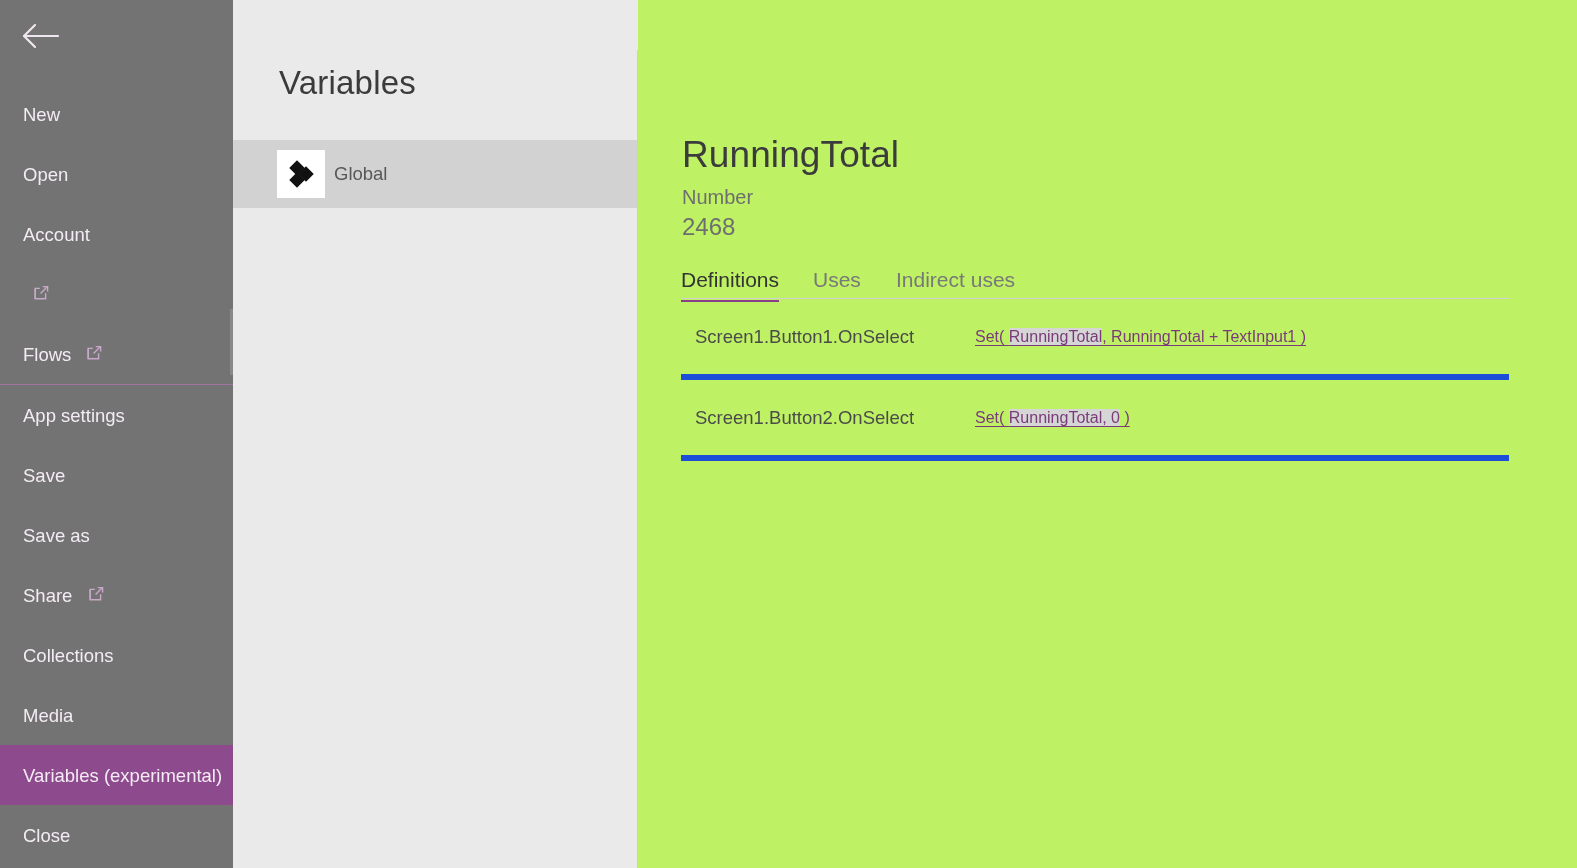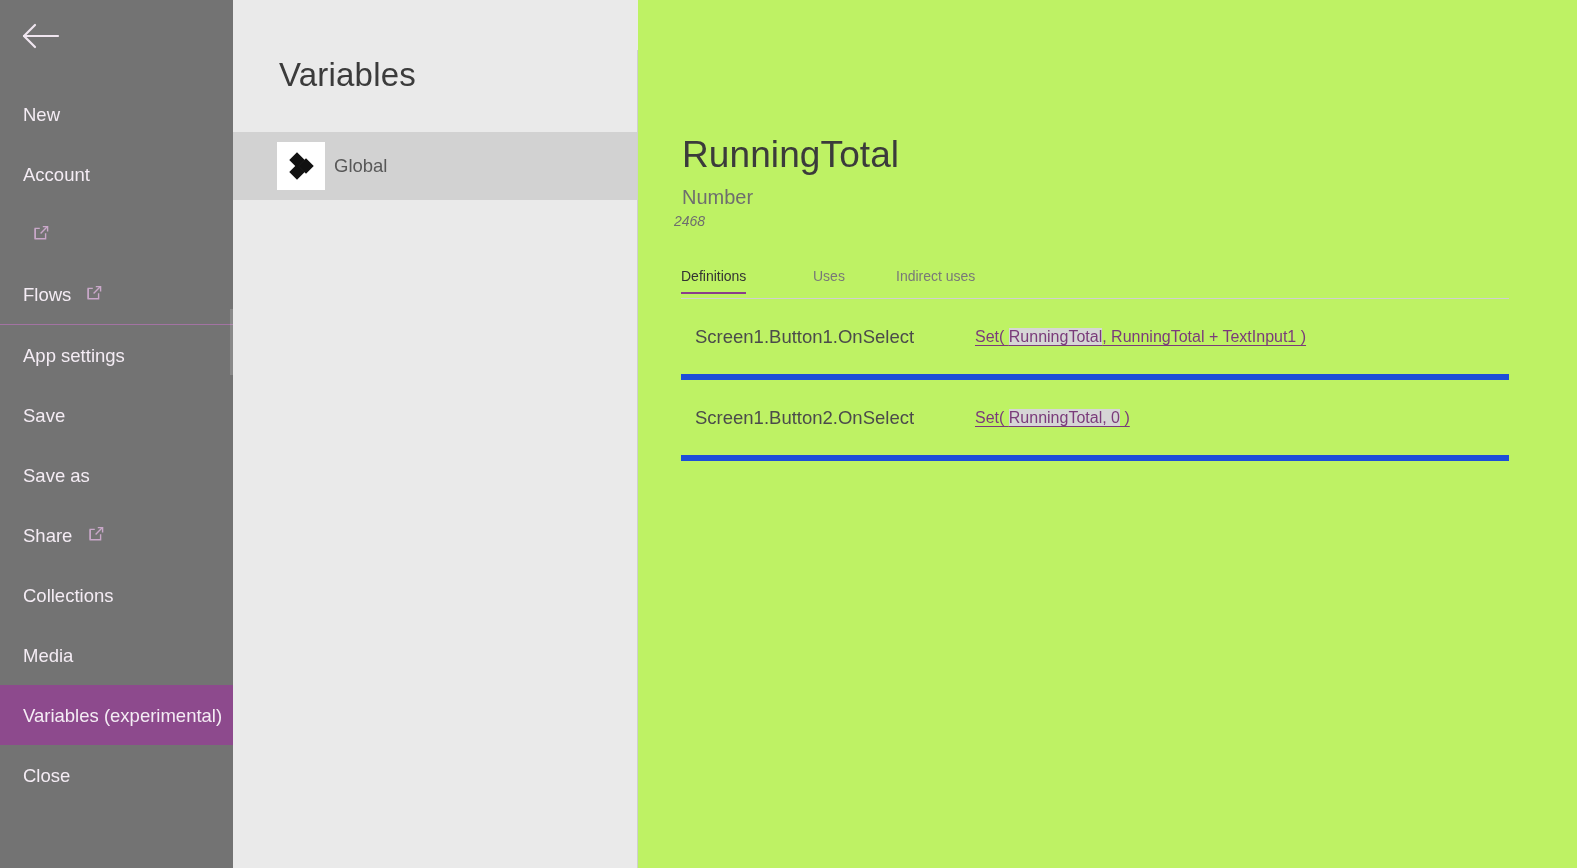--- a/index.html
+++ b/index.html
@@ -92,21 +92,21 @@
     width: 3px;
     height: 66px;
     background: rgba(255,255,255,0.16);
     cursor: pointer;
   }
 
   
   #variables-pane {
     position: absolute;
     left: 233px;
-    top: 0;
+    top: 8px;
     width: 405px;
     height: 760px;
     background: #eaeaea;
   }
   #variables-title {
     position: absolute;
     left: 46px;
     top: 56px;
     font-size: 33px;
     font-weight: 300;
@@ -175,40 +175,39 @@
   #detail-type {
     position: absolute;
     left: 44px;
     top: 186px;
     font-size: 20px;
     color: #6e6e6e;
     font-weight: 400;
   }
   #detail-value {
     position: absolute;
-    left: 36px;
+    left: 44px;
     top: 213px;
-    font-size: 14px;
+    font-size: 24px;
     color: #6e6e6e;
     font-weight: 400;
-    font-style: italic;
   }
 
   
   #tabs {
     position: absolute;
     left: 43px;
     top: 268px;
     width: 828px;
     height: 30px;
   }
   .tab {
     position: absolute;
     top: 0;
-    font-size: 14px;
+    font-size: 21px;
     color: #787878;
     font-weight: 400;
     padding-bottom: 8px;
     cursor: pointer;
     white-space: nowrap;
   }
   .tab.active {
     color: #333333;
     border-bottom: 2px solid #8a3d8a;
   }
@@ -278,20 +277,23 @@
       </svg>
     </span>
   </div>
 
   <div id="nav-list">
 
     <div class="nav-item">
       <span class="nav-label">New</span>
     </div>
 
+    <div class="nav-item">
+      <span class="nav-label">Open</span>
+    </div>
 
     <div class="nav-item">
       <span class="nav-label">Account</span>
     </div>
 
     <div class="nav-item">
       <span class="ext-icon">
         <svg width="15" height="15" viewBox="0 0 15 15" fill="none">
           <path d="M1.2 3.4 V13.8 H11.6 V8.2" stroke="#c9a8c9" stroke-width="1.4" fill="none"></path>
           <path d="M5.8 3.4 H1.2 V13.8" stroke="#c9a8c9" stroke-width="1.4" fill="none"></path>

